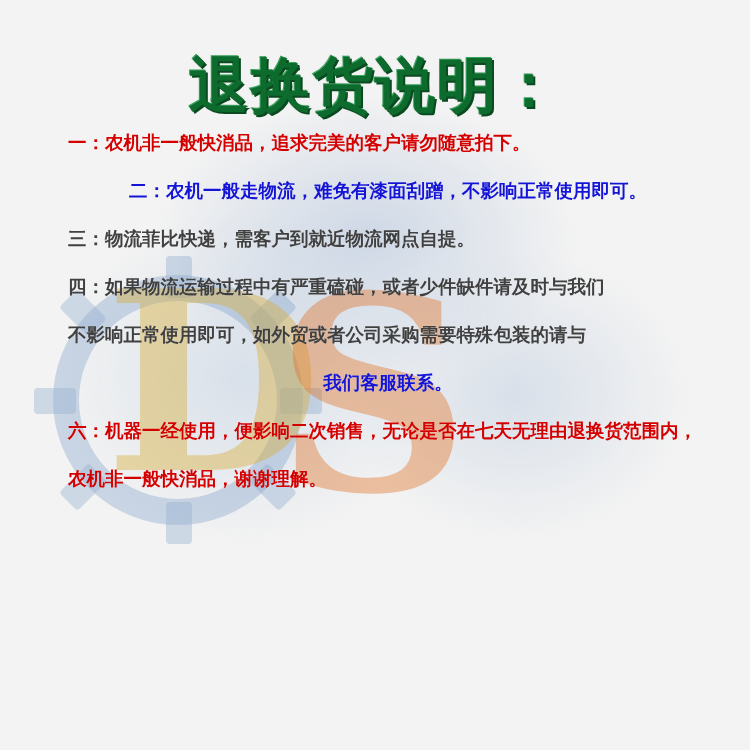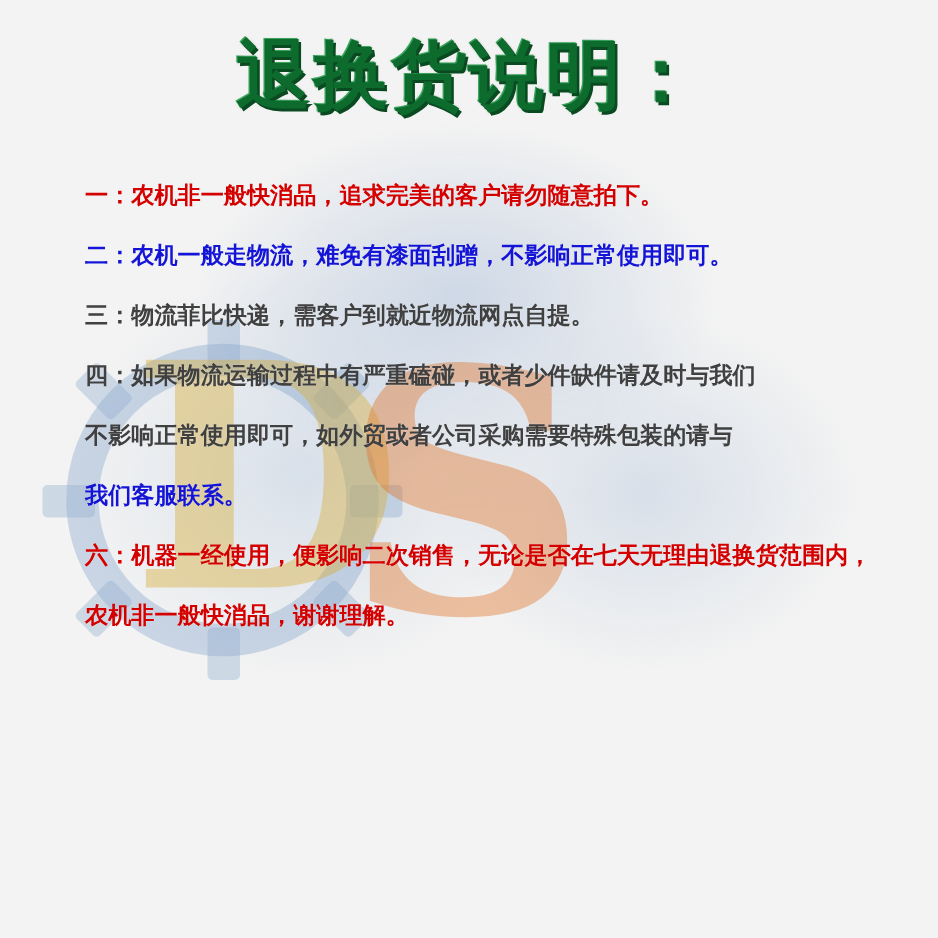--- a/index.html
+++ b/index.html
@@ -72,40 +72,41 @@
     font-family: "DejaVu Serif", "Liberation Serif", serif;
     font-weight: bold;
     font-size: 60px;
     line-height: 1.05;
     letter-spacing: 2px;
     color: #0d6b2e;
     text-shadow:
       2px 2px 0 #0a4a20,
       -1px -1px 0 #3aa35c,
       0 0 2px rgba(0,0,0,0.25);
+    margin-top: 24px;
   }
 
   
   .lines {
     position: absolute;
     left: 68px;
-    top: 145px;
+    top: 131px;
     width: 640px;
   }
   .line {
     font-family: "DejaVu Sans", "Liberation Sans", sans-serif;
     font-weight: bold;
     font-size: 18.5px;
     line-height: 1.3;
     margin-bottom: 24px;
     white-space: nowrap;
     text-shadow: 0 0 1px rgba(255,255,255,0.5);
   }
   .c-red   { color: #d40000; }
-  .c-blue  { color: #1414d6; }
+  .c-blue  { color: #1414d6; text-align: center; }
   .c-green { color: #404040; }
   .c-teal  { color: #404040; }
 </style>
 </head>
 <body>
 
 <div id="page">
 
   <div class="wm wm-blob"></div>
 

